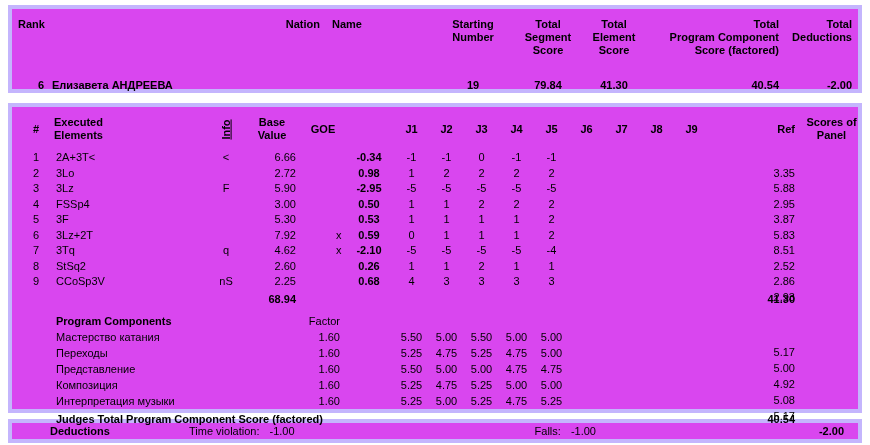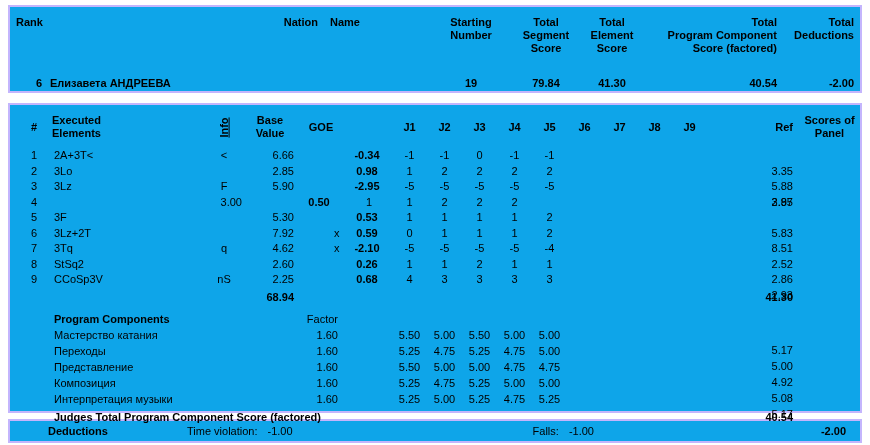--- a/index.html
+++ b/index.html
@@ -3,21 +3,21 @@
 <meta charset="utf-8">
 <style>
   * { margin:0; padding:0; box-sizing:border-box; }
   html,body { background:#fff; }
   body {
     width:870px; height:445px;
     font-family:"Liberation Sans", sans-serif;
     font-size:11px; color:#000;
     padding:5px 8px;
   }
-  .box { border:2px solid #c4b5fd; background:#0ea5e9; }
+  .box { border:4px solid #c4b5fd; background:#d946ef; }
   .bold { font-weight:bold; }
 
   
   .header-box { position:relative; height:88px; margin-bottom:10px; }
   .hgrid {
     display:grid; width:100%;
     grid-template-columns:36px 280px 105px 80px 70px 62px 146px 1fr;
   }
   .hgrid .c { white-space:pre-line; line-height:13px; }
   .hlabels { position:absolute; top:9px; left:0; font-weight:bold; }
@@ -156,21 +156,21 @@
       <div class="c t-j"></div>
       <div class="c t-j"></div>
       <div class="c"></div>
       <div class="c t-panel">3.35</div>
     </div>
 
     <div class="tgrid erow">
       <div class="c t-num">2</div>
       <div class="c t-elem">3Lo</div>
       <div class="c t-info"></div>
-      <div class="c t-base">2.85</div>
+      <div class="c t-base">2.72</div>
       <div class="c t-x"></div>
       <div class="c t-goe">0.98</div>
       <div class="c t-j">1</div>
       <div class="c t-j">2</div>
       <div class="c t-j">2</div>
       <div class="c t-j">2</div>
       <div class="c t-j">2</div>
       <div class="c t-j"></div>
       <div class="c t-j"></div>
       <div class="c t-j"></div>
@@ -194,20 +194,21 @@
       <div class="c t-j"></div>
       <div class="c t-j"></div>
       <div class="c t-j"></div>
       <div class="c t-j"></div>
       <div class="c"></div>
       <div class="c t-panel">2.95</div>
     </div>
 
     <div class="tgrid erow">
       <div class="c t-num">4</div>
+      <div class="c t-elem">FSSp4</div>
       <div class="c t-info"></div>
       <div class="c t-base">3.00</div>
       <div class="c t-x"></div>
       <div class="c t-goe">0.50</div>
       <div class="c t-j">1</div>
       <div class="c t-j">1</div>
       <div class="c t-j">2</div>
       <div class="c t-j">2</div>
       <div class="c t-j">2</div>
       <div class="c t-j"></div>

